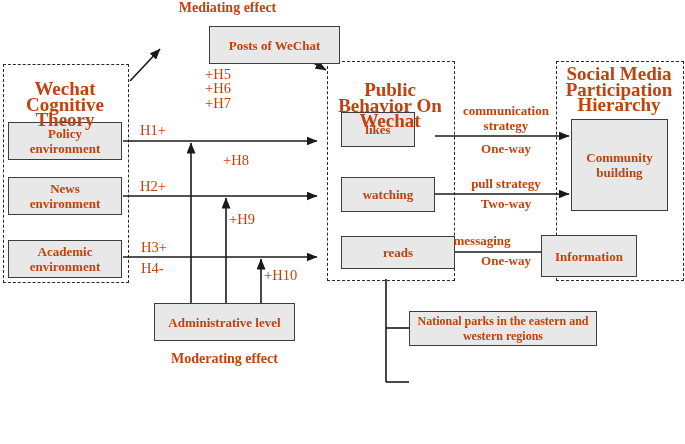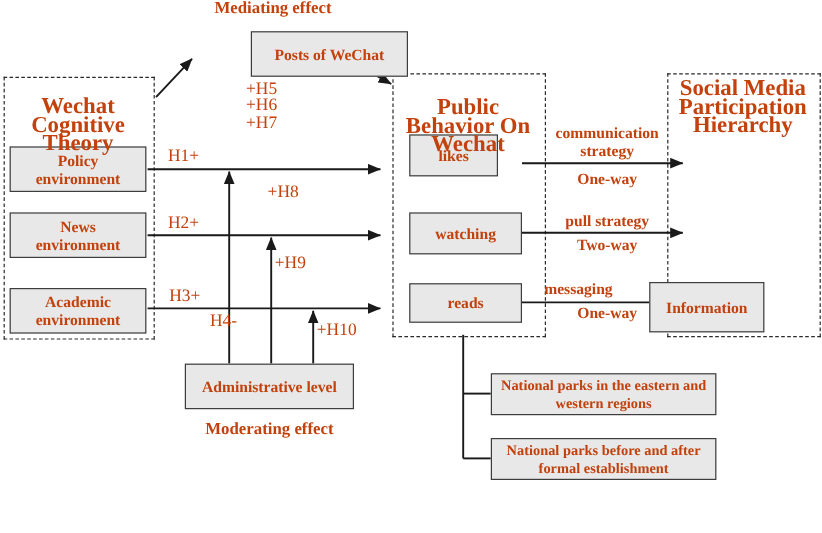--- a/index.html
+++ b/index.html
@@ -61,43 +61,43 @@
   <div class="panel" style="left:3px;top:64px;width:124px;height:217px;"></div>
   <div class="panel-title" style="left:3px;top:81px;width:124px;">Wechat Cognitive Theory</div>
   <div class="box" style="left:8px;top:122px;width:114px;height:38px;padding:0 13px;">Policy environment</div>
   <div class="box" style="left:8px;top:177px;width:114px;height:38px;padding:0 13px;">News environment</div>
   <div class="box" style="left:8px;top:240px;width:114px;height:38px;padding:0 13px;">Academic environment</div>
 
   <div class="panel" style="left:327px;top:61px;width:126px;height:218px;"></div>
   <div class="panel-title" style="left:327px;top:82px;width:126px;">Public Behavior On Wechat</div>
   <div class="box" style="left:341px;top:112px;width:74px;height:35px;">likes</div>
   <div class="box" style="left:341px;top:177px;width:94px;height:35px;">watching</div>
-  <div class="box" style="left:341px;top:236px;width:94px;height:33px;">reads</div>
+  <div class="box" style="left:341px;top:236px;width:114px;height:33px;">reads</div>
 
   <div class="panel" style="left:556px;top:61px;width:126px;height:218px;"></div>
   <div class="panel-title" style="left:556px;top:66px;width:126px;">Social Media Participation Hierarchy</div>
+  <div class="box" style="left:571px;top:119px;width:97px;height:92px;padding:0 6px;">Community building</div>
   <div class="box" style="left:541px;top:235px;width:96px;height:42px;">Information</div>
 
   <div class="box" style="left:154px;top:303px;width:141px;height:38px;">Administrative level</div>
   <div class="lbl title" style="left:152px;top:351px;width:145px;">Moderating effect</div>
 
   <div class="lbl hyp" style="left:140px;top:123px;">H1+</div>
   <div class="lbl hyp" style="left:140px;top:179px;">H2+</div>
   <div class="lbl hyp" style="left:141px;top:240px;">H3+</div>
-  <div class="lbl hyp" style="left:141px;top:261px;margin-left:34px;">H4-</div>
+  <div class="lbl hyp" style="left:141px;top:261px;">H4-</div>
   <div class="lbl hyp" style="left:205px;top:67px;">+H5</div>
   <div class="lbl hyp" style="left:205px;top:81px;">+H6</div>
   <div class="lbl hyp" style="left:205px;top:96px;">+H7</div>
   <div class="lbl hyp" style="left:195px;top:153px;margin-left:28px;">+H8</div>
   <div class="lbl hyp" style="left:229px;top:212px;">+H9</div>
   <div class="lbl hyp" style="left:264px;top:268px;">+H10</div>
 
   <div class="lbl strat" style="left:456px;top:104px;width:100px;">communication strategy</div>
   <div class="lbl strat" style="left:456px;top:142px;width:100px;">One-way</div>
   <div class="lbl strat" style="left:456px;top:177px;width:100px;">pull strategy</div>
   <div class="lbl strat" style="left:456px;top:197px;width:100px;">Two-way</div>
   <div class="lbl strat" style="left:432px;top:234px;width:100px;">messaging</div>
   <div class="lbl strat" style="left:456px;top:254px;width:100px;">One-way</div>
 
   <div class="box smalltext" style="left:409px;top:311px;width:188px;height:35px;">National parks in the eastern and western regions</div>
-  <div class="box smalltext" style="left:409px;top:365px;width:188px;height:35px;">National parks before and after formal establishment</div>
 
 </div>
 
 </body></html>

